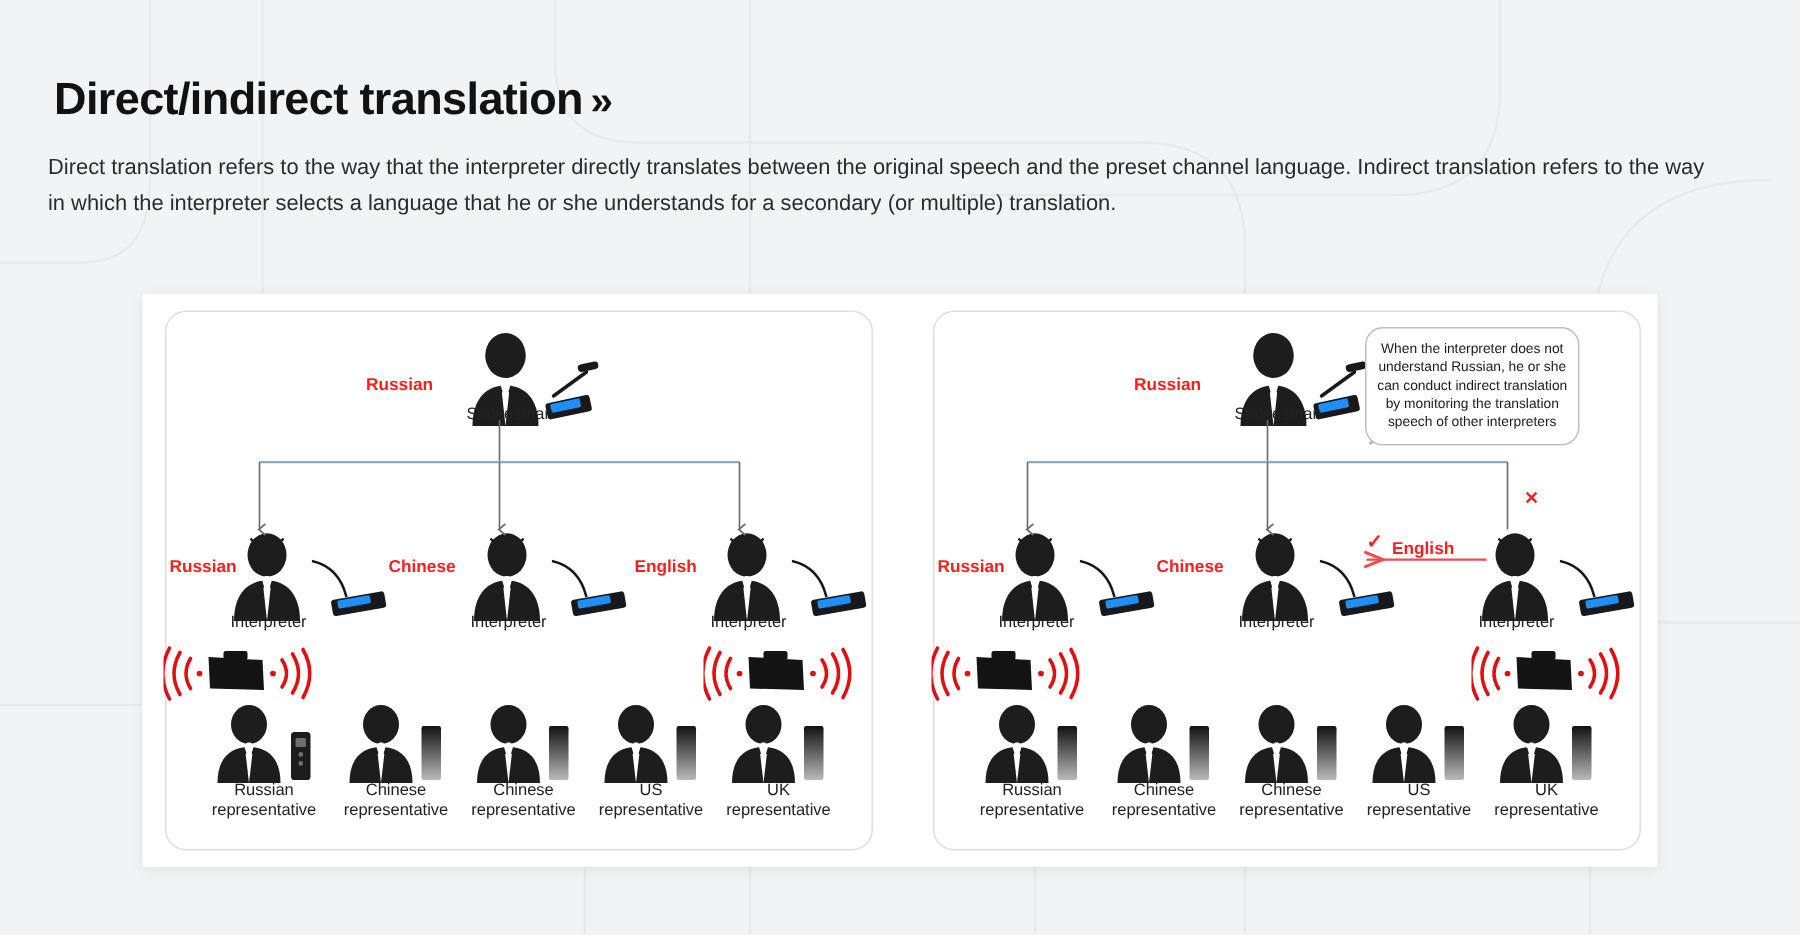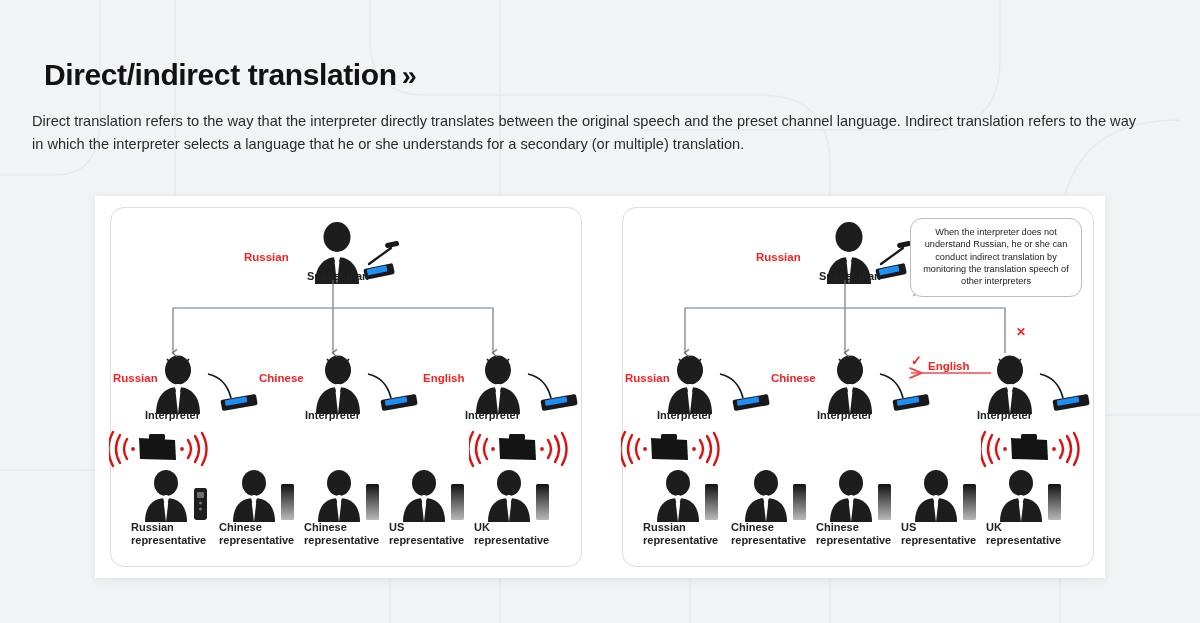--- a/index.html
+++ b/index.html
@@ -6,21 +6,21 @@
   body{
     width:1200px;height:623px;overflow:hidden;
     background:#f2f3f5;
     font-family:"Liberation Sans","DejaVu Sans",sans-serif;
     position:relative;
   }
   .bg-pattern{position:absolute;inset:0;pointer-events:none;z-index:0;}
   .page-head{position:absolute;left:32px;top:46px;z-index:3;width:1130px;}
   .page-title{
     font-size:30px;font-weight:bold;color:#121212;letter-spacing:-0.4px;
-    margin:12px;display:flex;align-items:baseline;gap:5px;line-height:1.1;
+    margin:4px;display:flex;align-items:baseline;gap:5px;line-height:1.1;
   }
   .title-chevrons{font-size:27px;font-weight:bold;color:#121212;letter-spacing:-3px;}
   .page-desc{
     margin:18px 6px 0 0;font-size:14.6px;line-height:1.62;color:#2b2b2b;
     max-width:1105px;font-weight:400;
   }
   .card{
     position:absolute;left:95px;top:196px;width:1010px;height:382px;
     background:#ffffff;z-index:2;
     box-shadow:0 2px 10px rgba(0,0,0,0.07);
@@ -31,24 +31,24 @@
   }
   .panel-left{left:15px;width:470px;}
   .panel-right{left:527px;width:470px;}
   .pnode{position:absolute;}
   .lbl-red{
     position:absolute;color:#fb1f1f;font-size:11.5px;font-weight:bold;
     white-space:nowrap;font-family:"Liberation Sans",sans-serif;
   }
   .lbl-dark{
     position:absolute;color:#222;font-size:11px;white-space:nowrap;
-    line-height:1.18;font-family:"Liberation Sans",sans-serif;font-weight:bold;
+    text-align:center;line-height:1.18;font-family:"Liberation Sans",sans-serif;
   }
   .callout{
-    position:absolute;width:172px;border:1px solid #bdbdbd;border-radius:12px;
+    position:absolute;width:143px;border:1px solid #bdbdbd;border-radius:12px;
     background:#fff;padding:7px 7px 8px 7px;box-sizing:border-box;
     font-size:9.2px;line-height:1.34;color:#1a1a1a;text-align:center;z-index:6;
   }
   svg{display:block;}
   .svg-layer{position:absolute;left:0;top:0;overflow:visible;z-index:4;}
 </style>
 </head>
 <body>
 
 <svg class="bg-pattern" width="1200" height="623">

